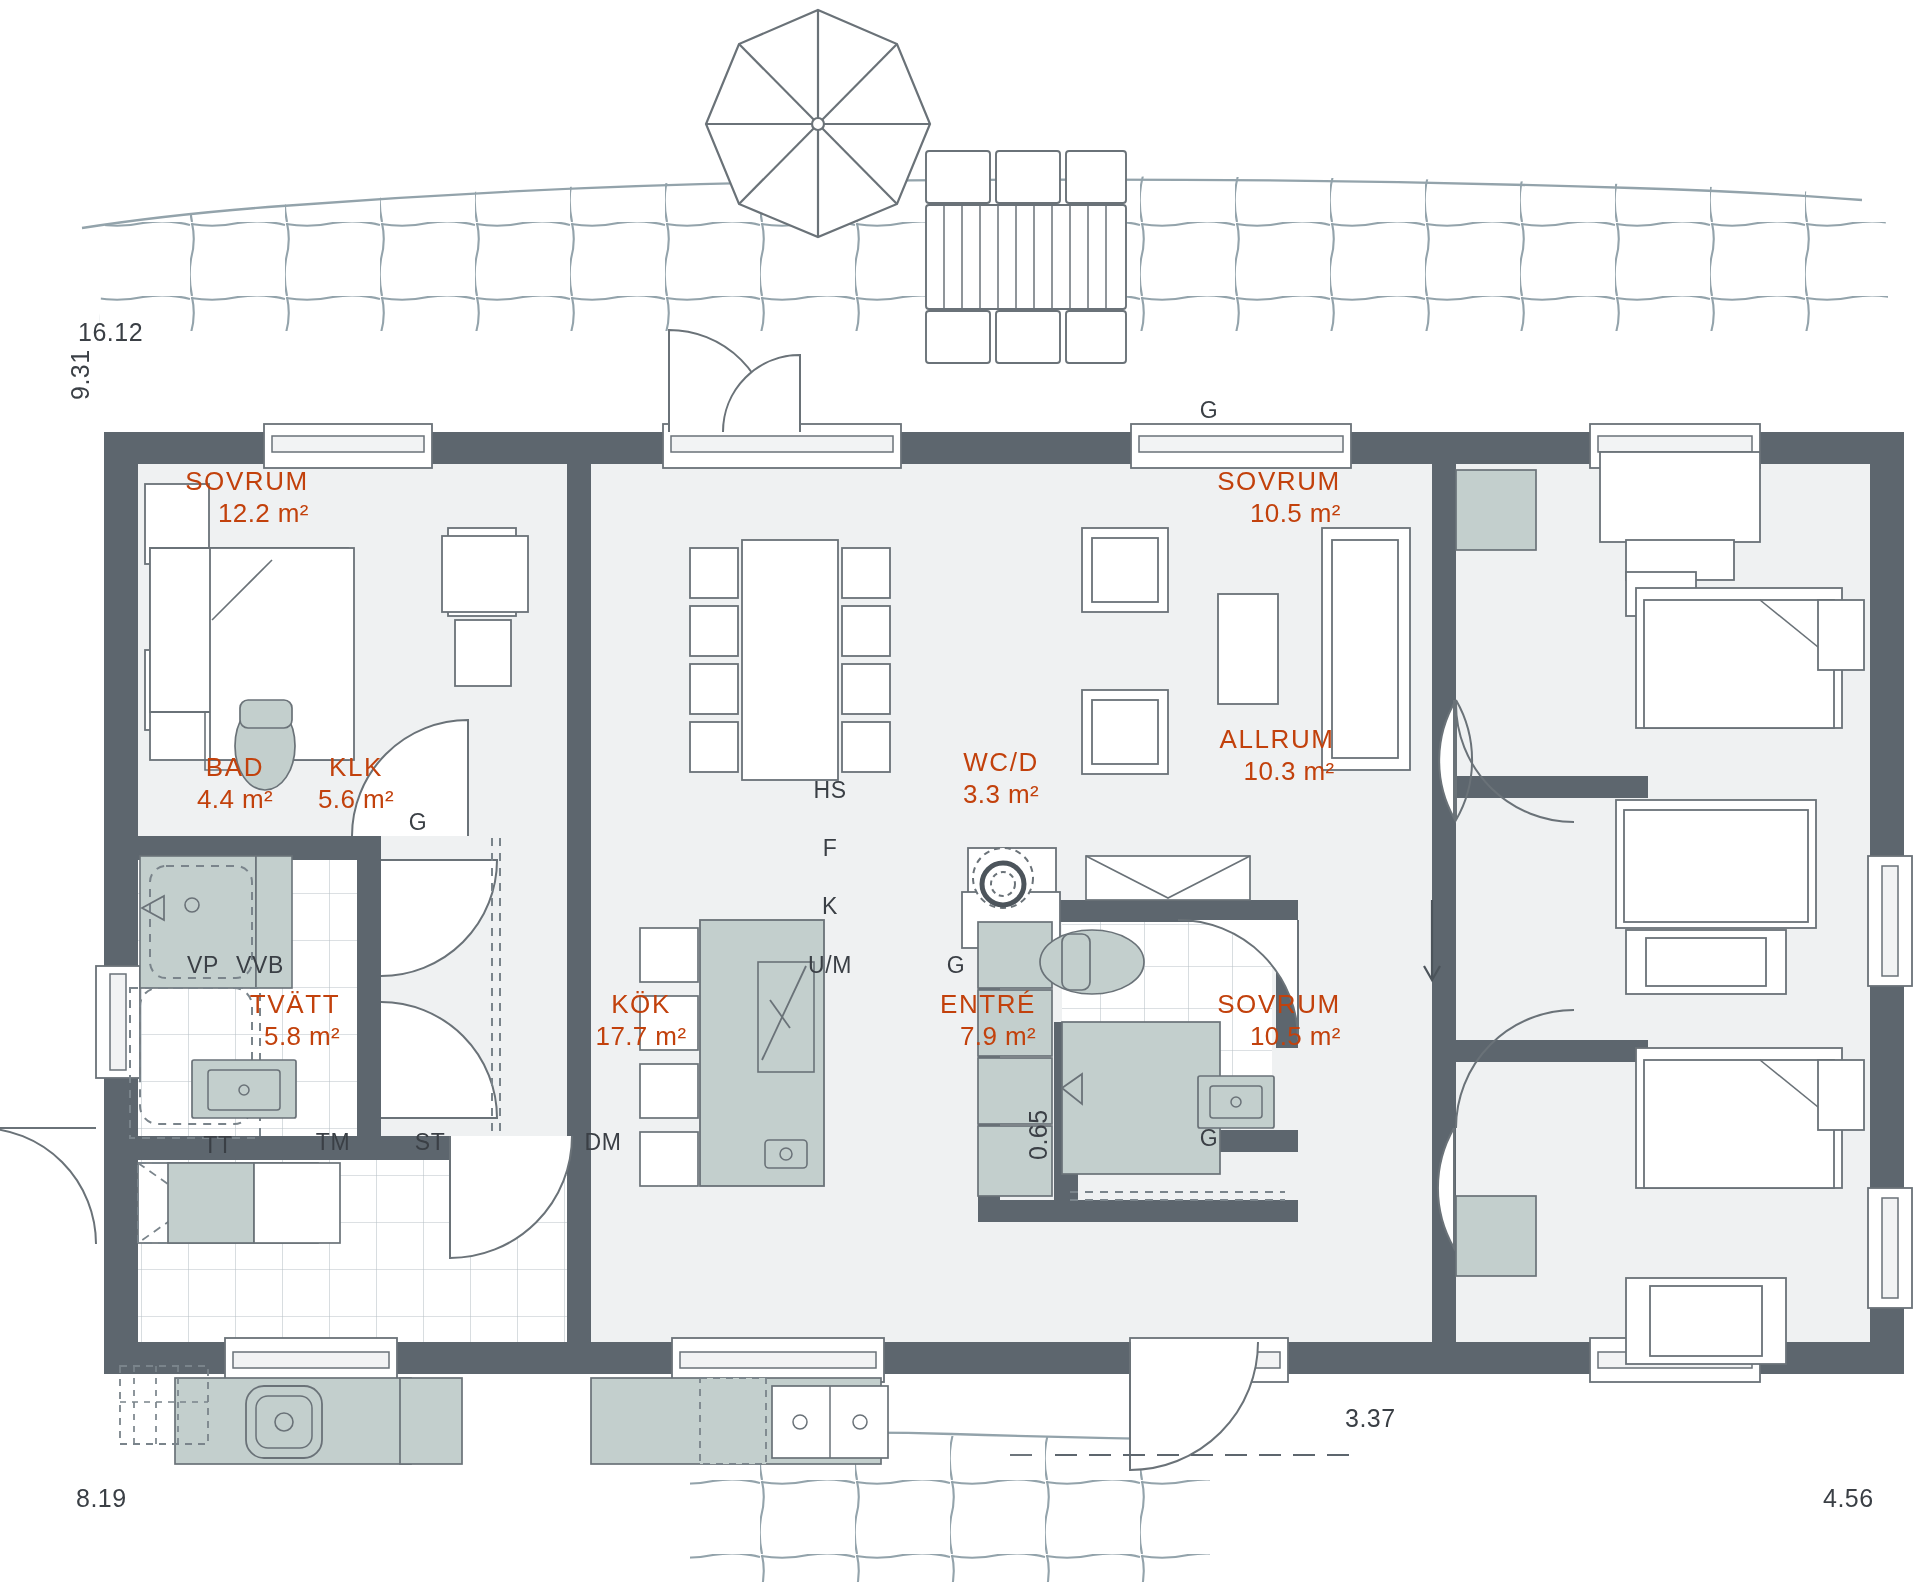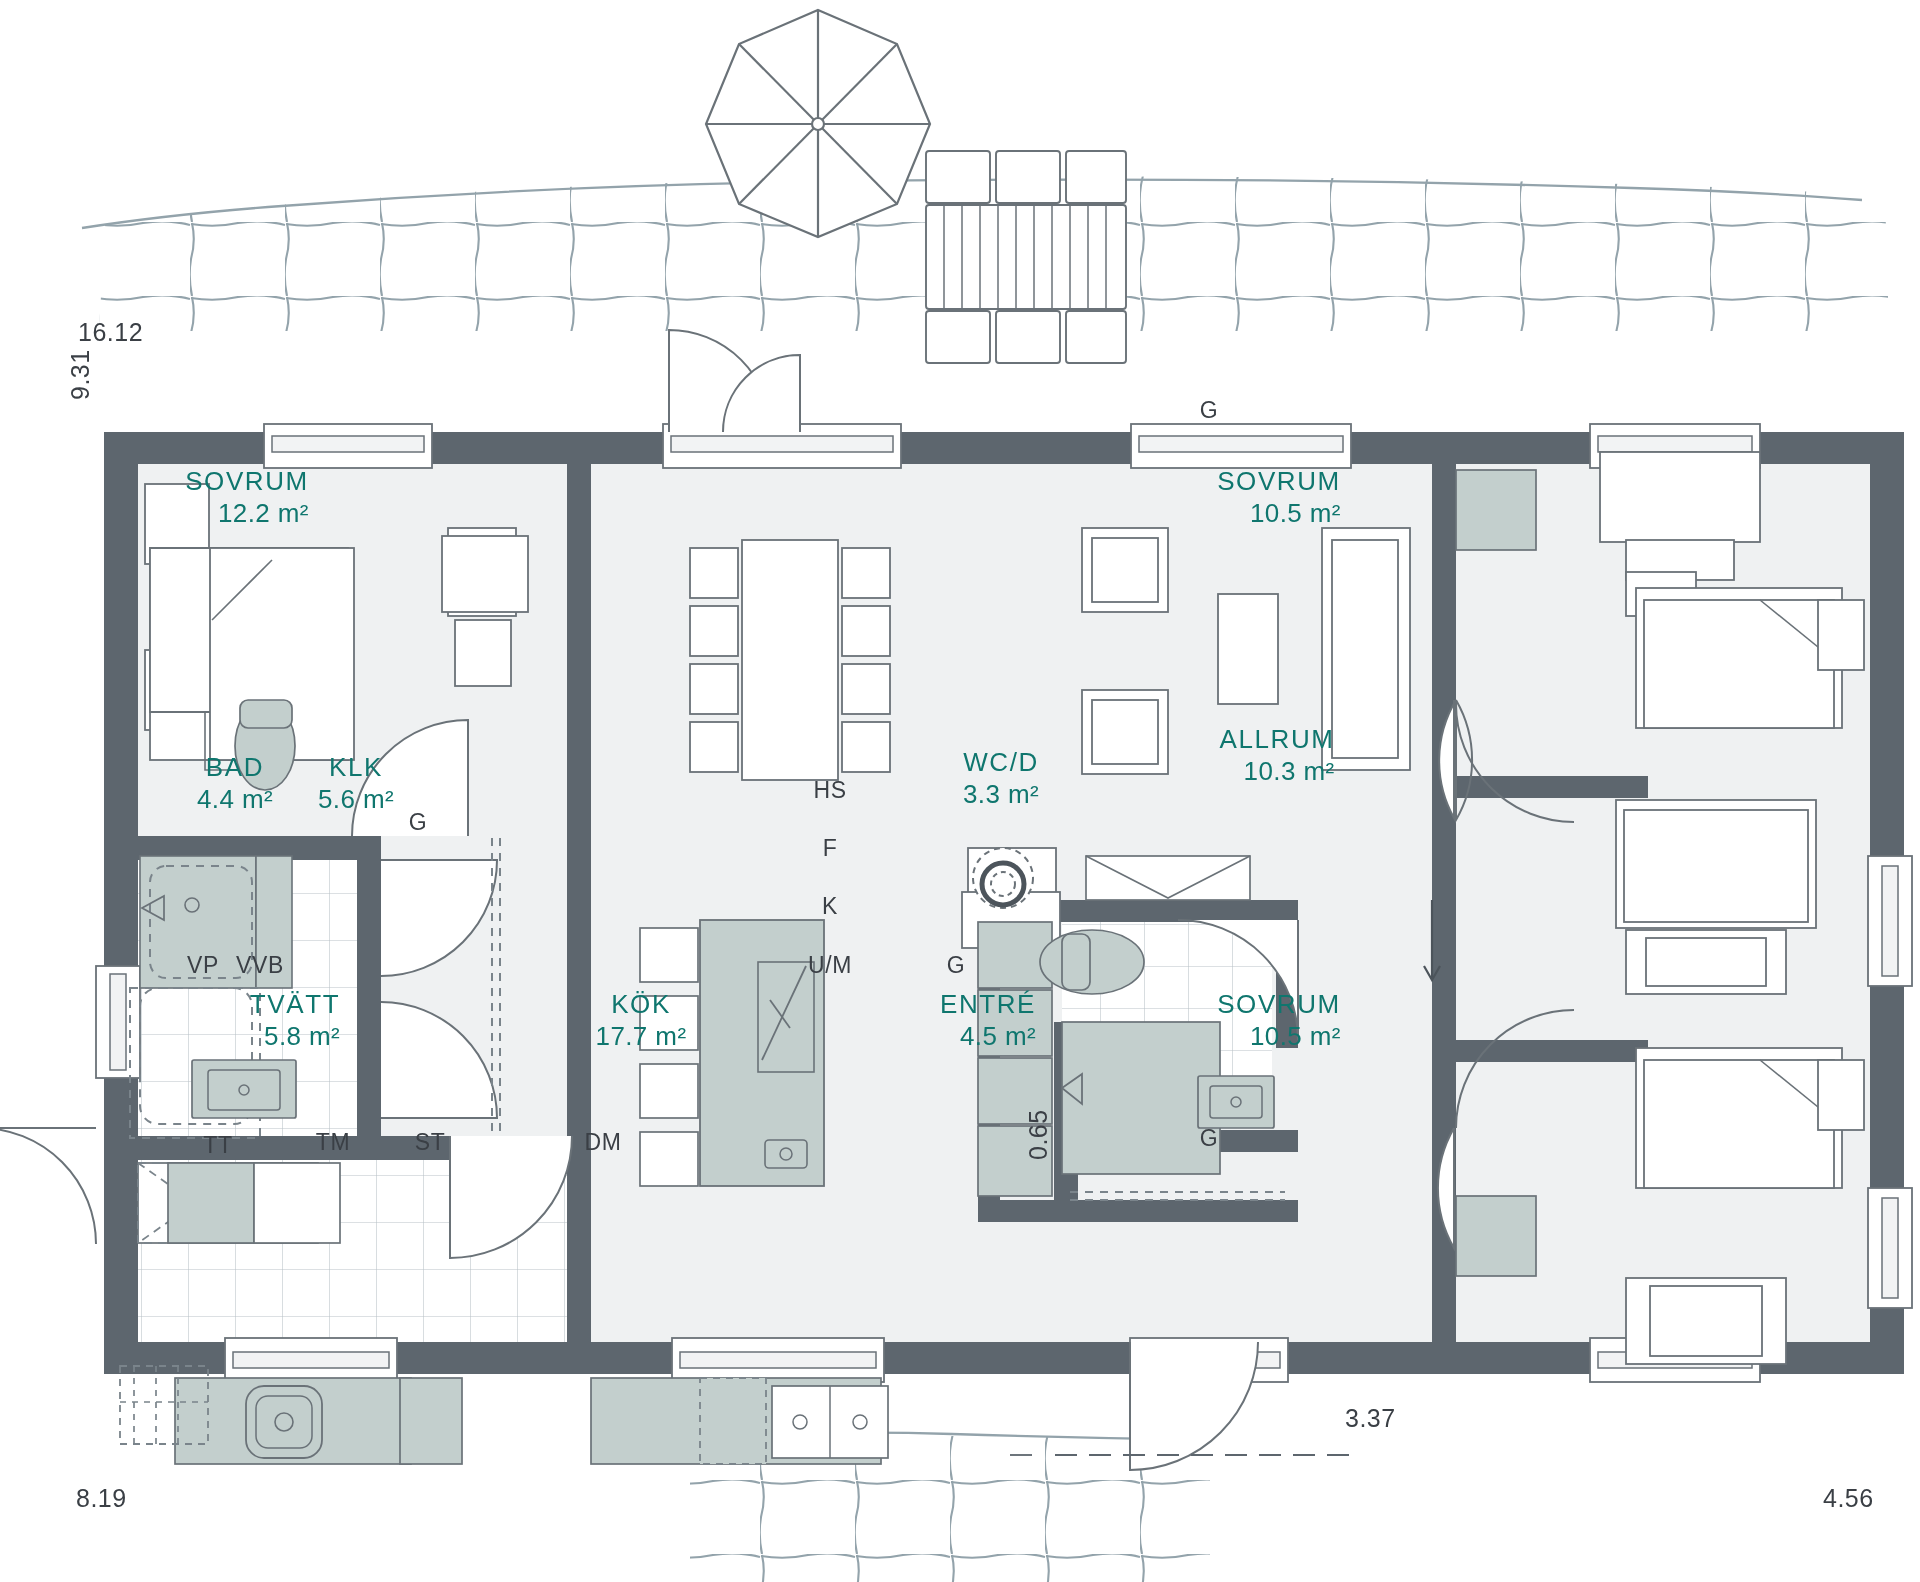--- a/index.html
+++ b/index.html
@@ -1,21 +1,21 @@
 <!DOCTYPE html>
 <html><head>
 <meta charset="utf-8">
 <style>
   html,body{margin:0;padding:0;background:#ffffff;}
   body{font-family:"Liberation Sans","DejaVu Sans",sans-serif;}
   #stage{position:relative;width:1920px;height:1582px;background:#fff;overflow:hidden;}
   .svgwrap{position:absolute;left:0;top:0;width:1920px;height:1582px;}
   svg{display:block;}
 
-  .roomlabel{position:absolute;text-align:center;color:#0f766e;line-height:1.22;pointer-events:none;}
+  .roomlabel{position:absolute;text-align:center;color:#c2410c;line-height:1.22;pointer-events:none;}
   .roomlabel .rname{font-size:26px;letter-spacing:1.6px;white-space:nowrap;}
   .roomlabel .rarea{font-size:26px;letter-spacing:0.4px;white-space:nowrap;text-align:right;}
 
   .dim{position:absolute;color:#3a3f45;font-size:25px;letter-spacing:0.5px;white-space:nowrap;}
   .dim.vert{transform:rotate(-90deg);transform-origin:left top;}
 
   .tag{position:absolute;color:#3a3f45;font-size:23px;letter-spacing:0.6px;
        display:flex;align-items:center;justify-content:center;white-space:nowrap;}
 </style>
 </head>
@@ -413,21 +413,21 @@
   <div class="roomlabel" style="left:295px;top:1021px;transform:translate(-50%,-50%)">
     <div class="rname">TVÄTT</div>
     <div class="rarea">5.8 m²</div>
   </div>
   <div class="roomlabel" style="left:641px;top:1021px;transform:translate(-50%,-50%)">
     <div class="rname">KÖK</div>
     <div class="rarea">17.7 m²</div>
   </div>
   <div class="roomlabel" style="left:988px;top:1021px;transform:translate(-50%,-50%)">
     <div class="rname">ENTRÉ</div>
-    <div class="rarea">4.5 m²</div>
+    <div class="rarea">7.9 m²</div>
   </div>
   <div class="roomlabel" style="left:1279px;top:1021px;transform:translate(-50%,-50%)">
     <div class="rname">SOVRUM</div>
     <div class="rarea">10.5 m²</div>
   </div>
 
   <div class="tag" style="left:395px;top:800px;width:46px;height:44px">G</div>
   <div class="tag" style="left:176px;top:942px;width:54px;height:46px">VP</div>
   <div class="tag" style="left:228px;top:942px;width:64px;height:46px">VVB</div>
   <div class="tag" style="left:193px;top:1120px;width:50px;height:51px">TT</div>

